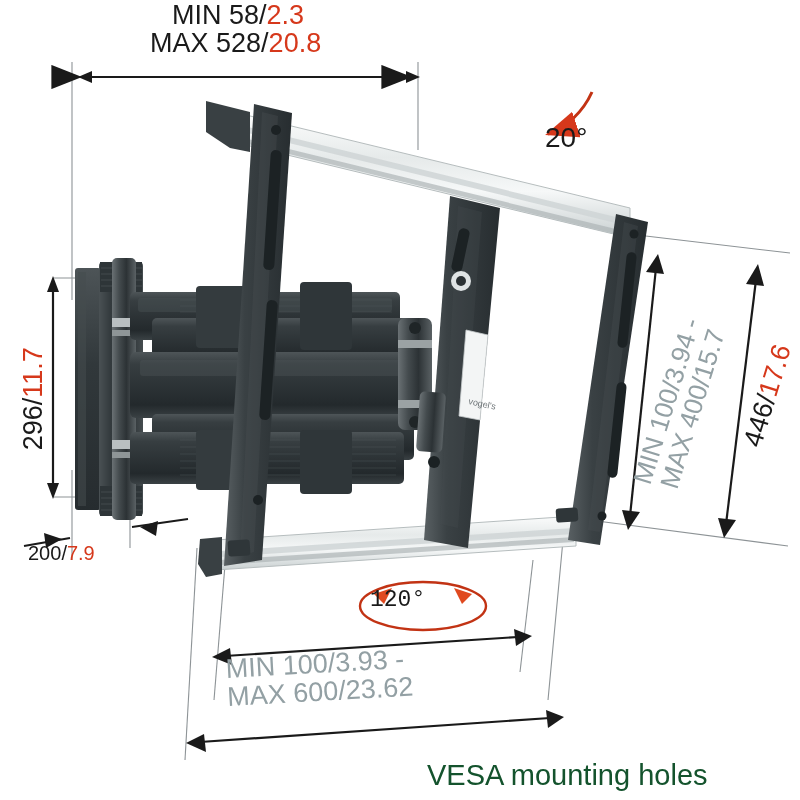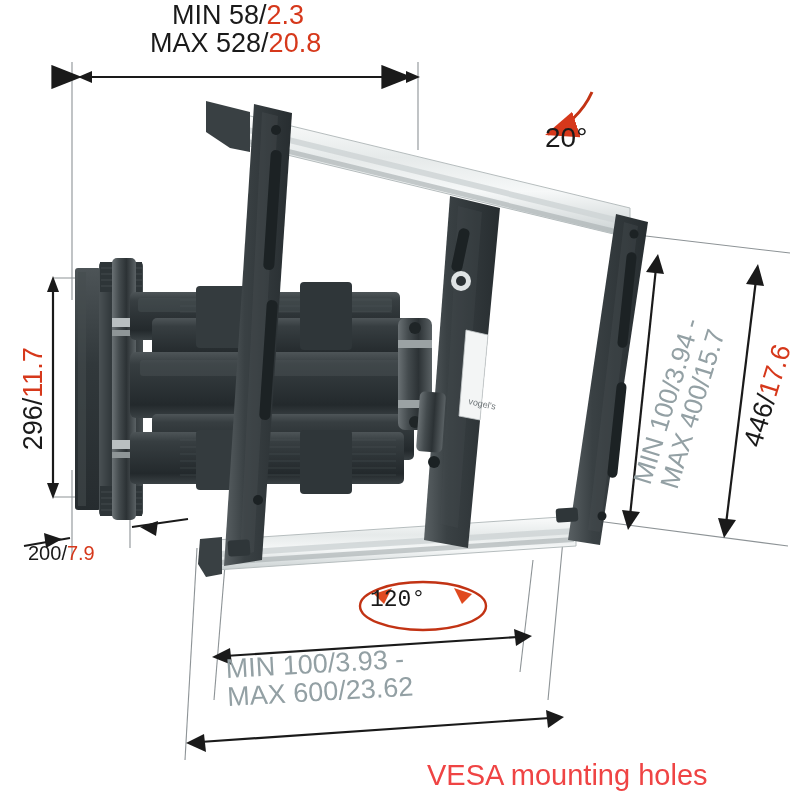--- a/index.html
+++ b/index.html
@@ -98,21 +98,21 @@
   }
 
   
   #lbl-mm {
     left: 603px; top: 726px;
     font-size: 29px;
   }
   #lbl-vesa-legend {
     left: 427px; top: 761px;
     font-size: 29px;
-    color: #ef4444;
+    color: #14532d;
   }
 
   
   #lbl-20 {
     left: 545px; top: 124px;
     font-size: 28px;
   }
   #lbl-120 {
     left: 370px; top: 589px;
     font-size: 23px;

